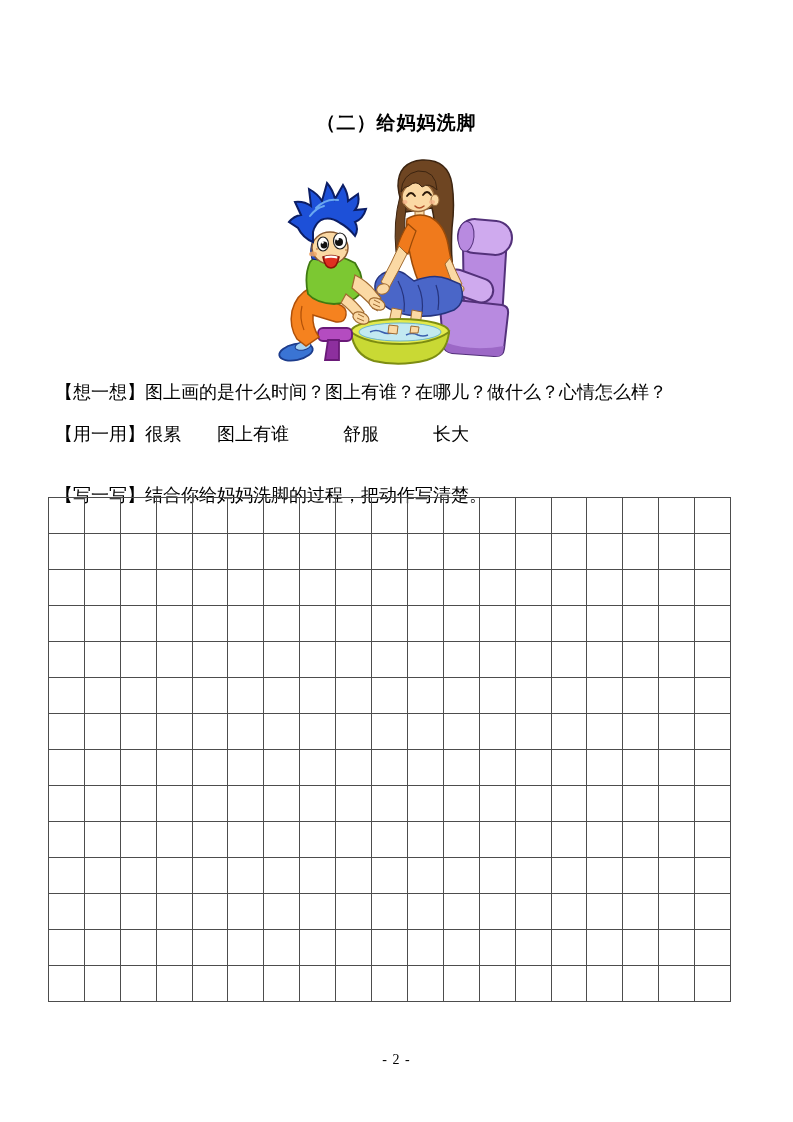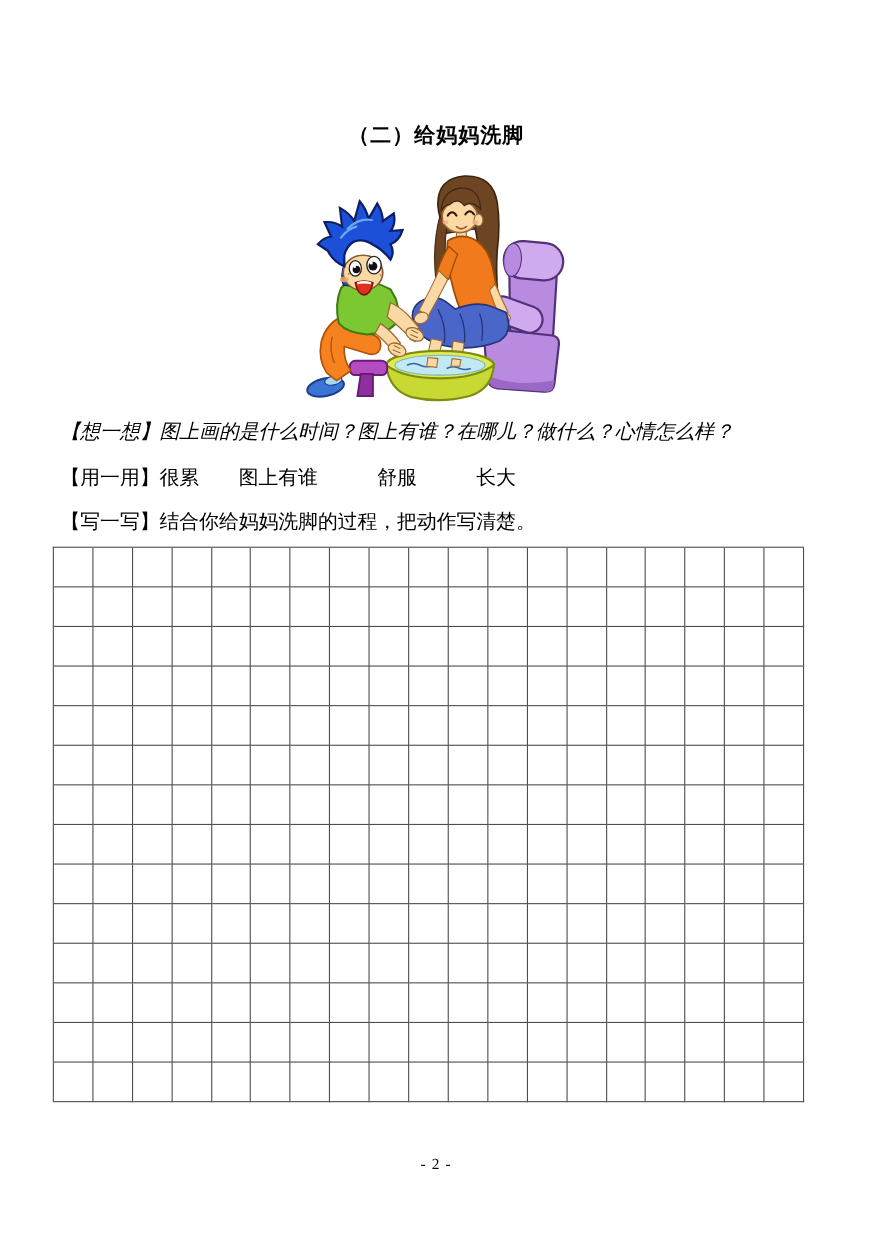--- a/index.html
+++ b/index.html
@@ -8,23 +8,23 @@
     font-family:"Liberation Serif","DejaVu Serif",serif;color:#000;overflow:hidden;
   }
   .title{
     position:absolute;top:110px;left:0;width:100%;text-align:center;
     font-size:19px;font-weight:bold;letter-spacing:1px;
   }
   .illustration{position:absolute;left:266px;top:156px;width:250px;height:215px;}
   .prompt{
     position:absolute;left:55px;width:710px;font-size:18px;line-height:22px;white-space:nowrap;
   }
-  .prompt.p1{top:381px;font-style:italic;}
+  .prompt.p1{top:381px;}
   .prompt.p2{top:423px;}
-  .prompt.p3{top:463px;}
+  .prompt.p3{top:484px;}
   .writing-grid{
     position:absolute;left:48px;top:497px;width:683px;height:505px;
     display:grid;box-sizing:border-box;
     border-top:1px solid var(--grid-line,#4d4d4d);
     border-left:1px solid var(--grid-line,#4d4d4d);
   }
   .writing-grid .cell{
     border-right:1px solid var(--grid-line,#4d4d4d);
     border-bottom:1px solid var(--grid-line,#4d4d4d);
   }

